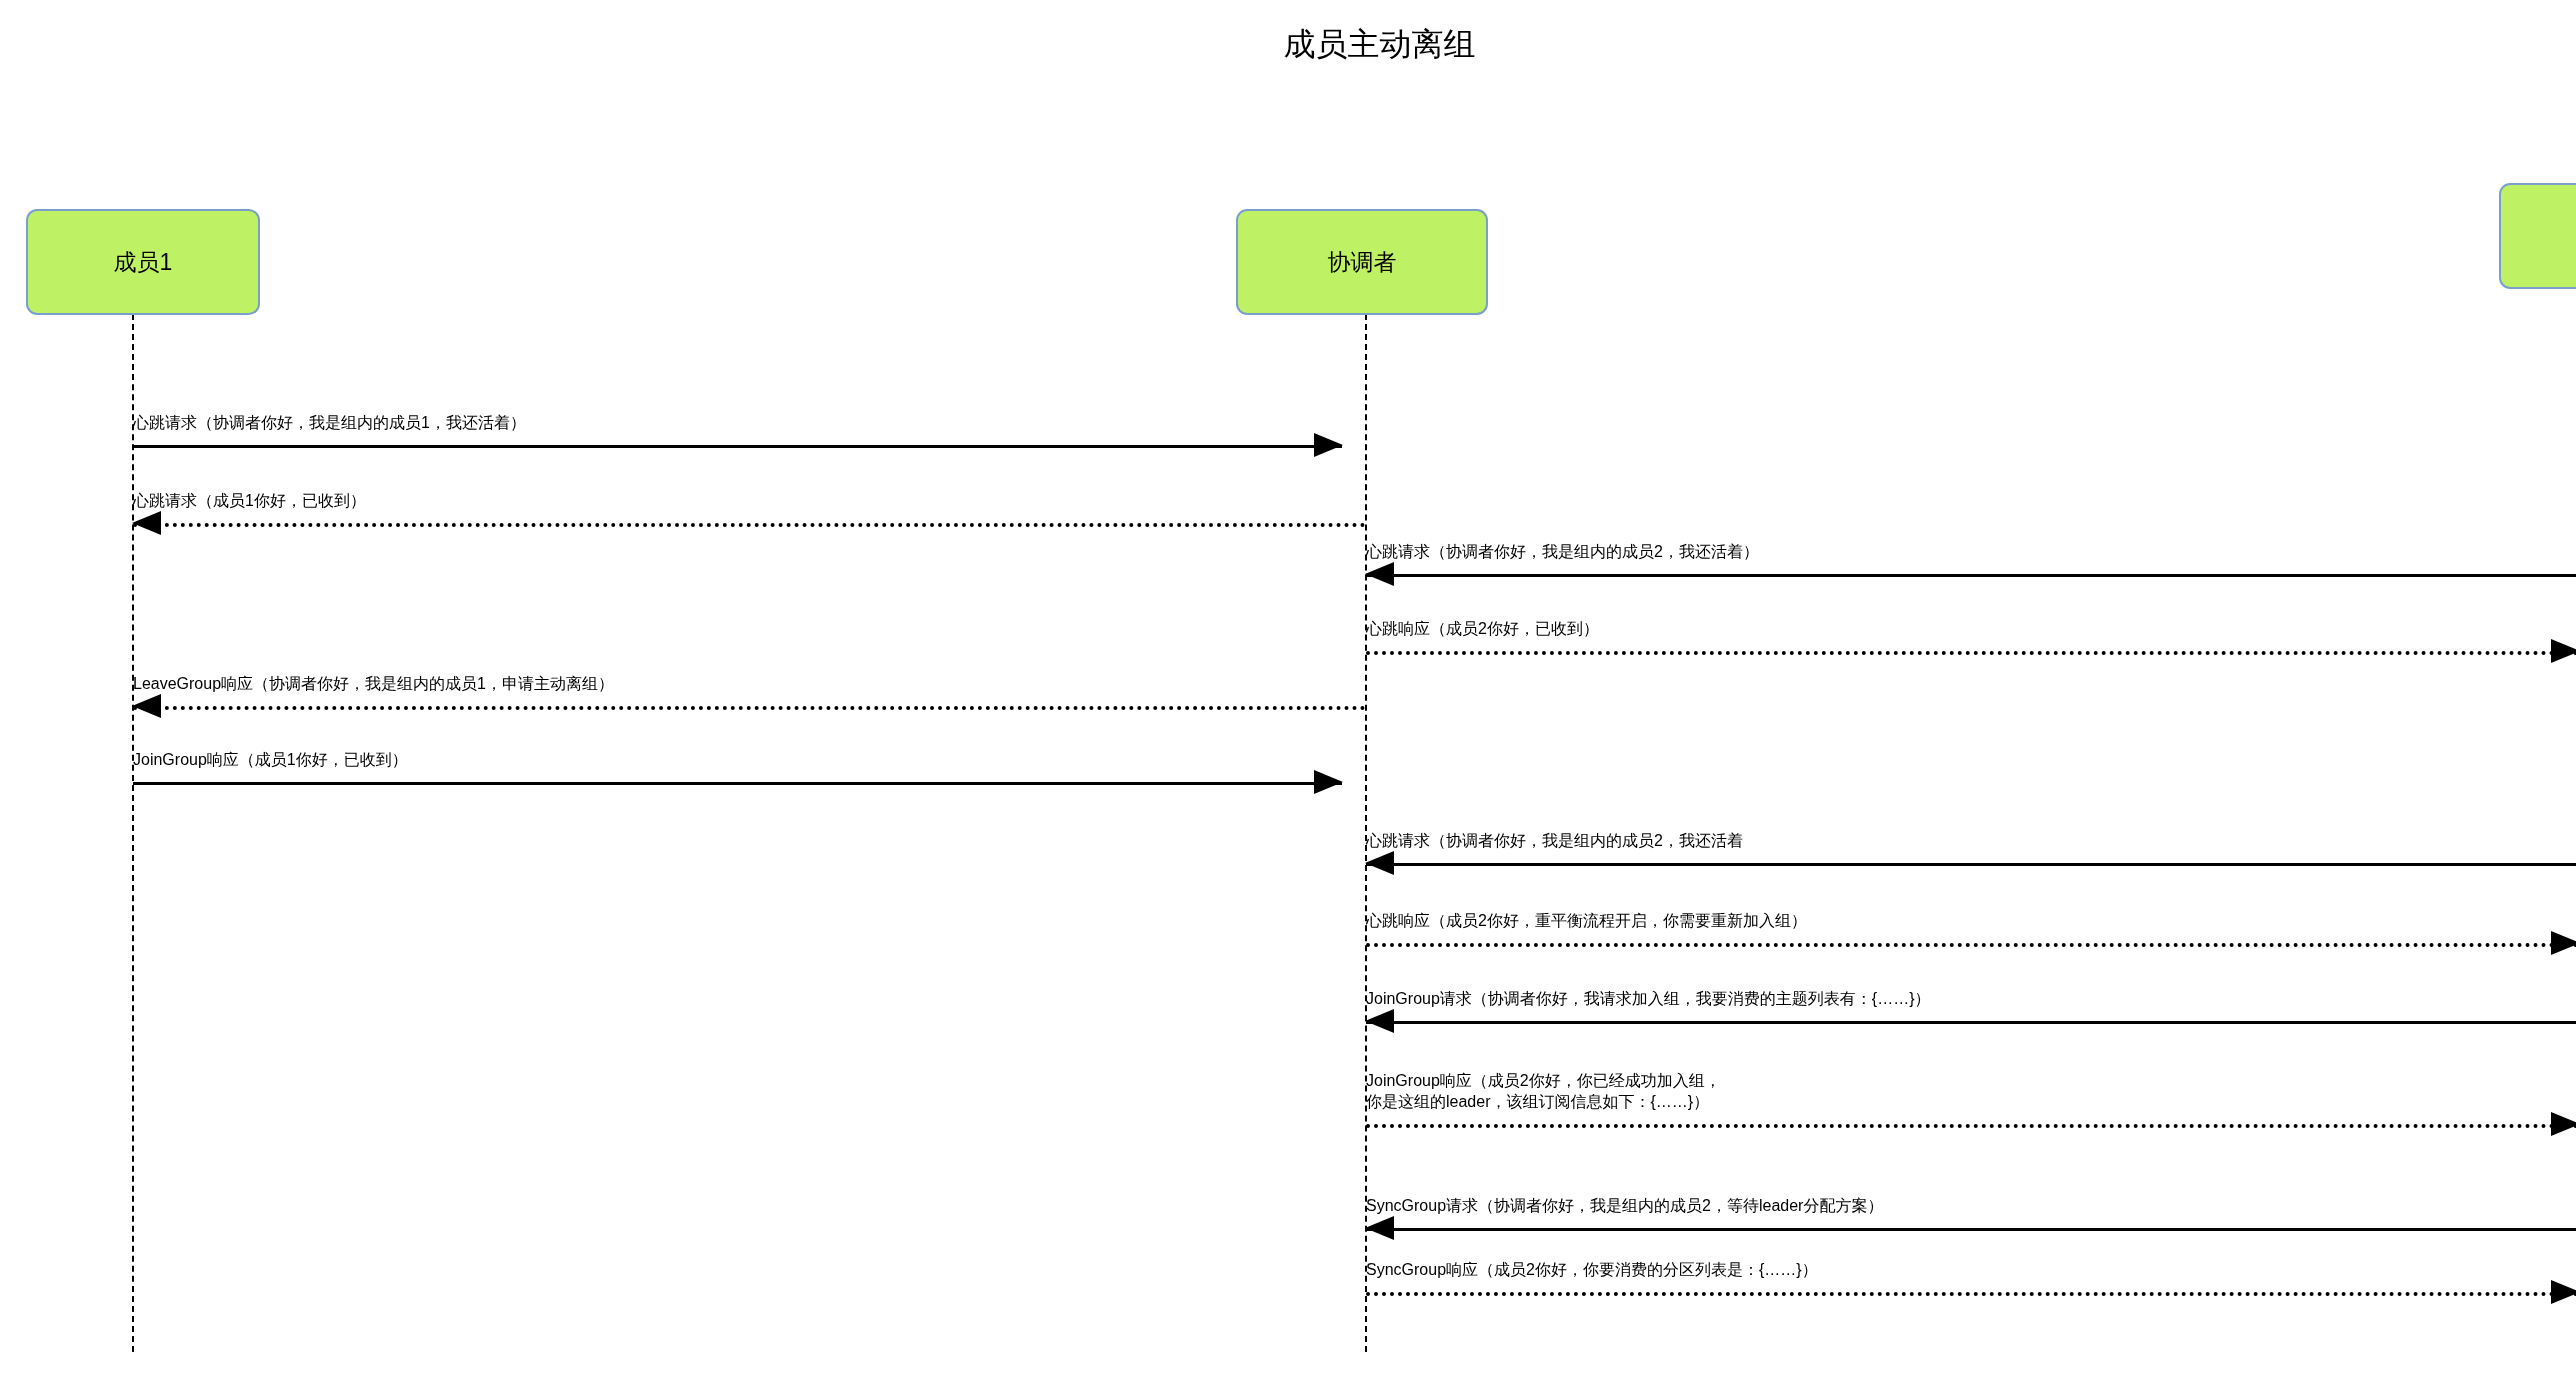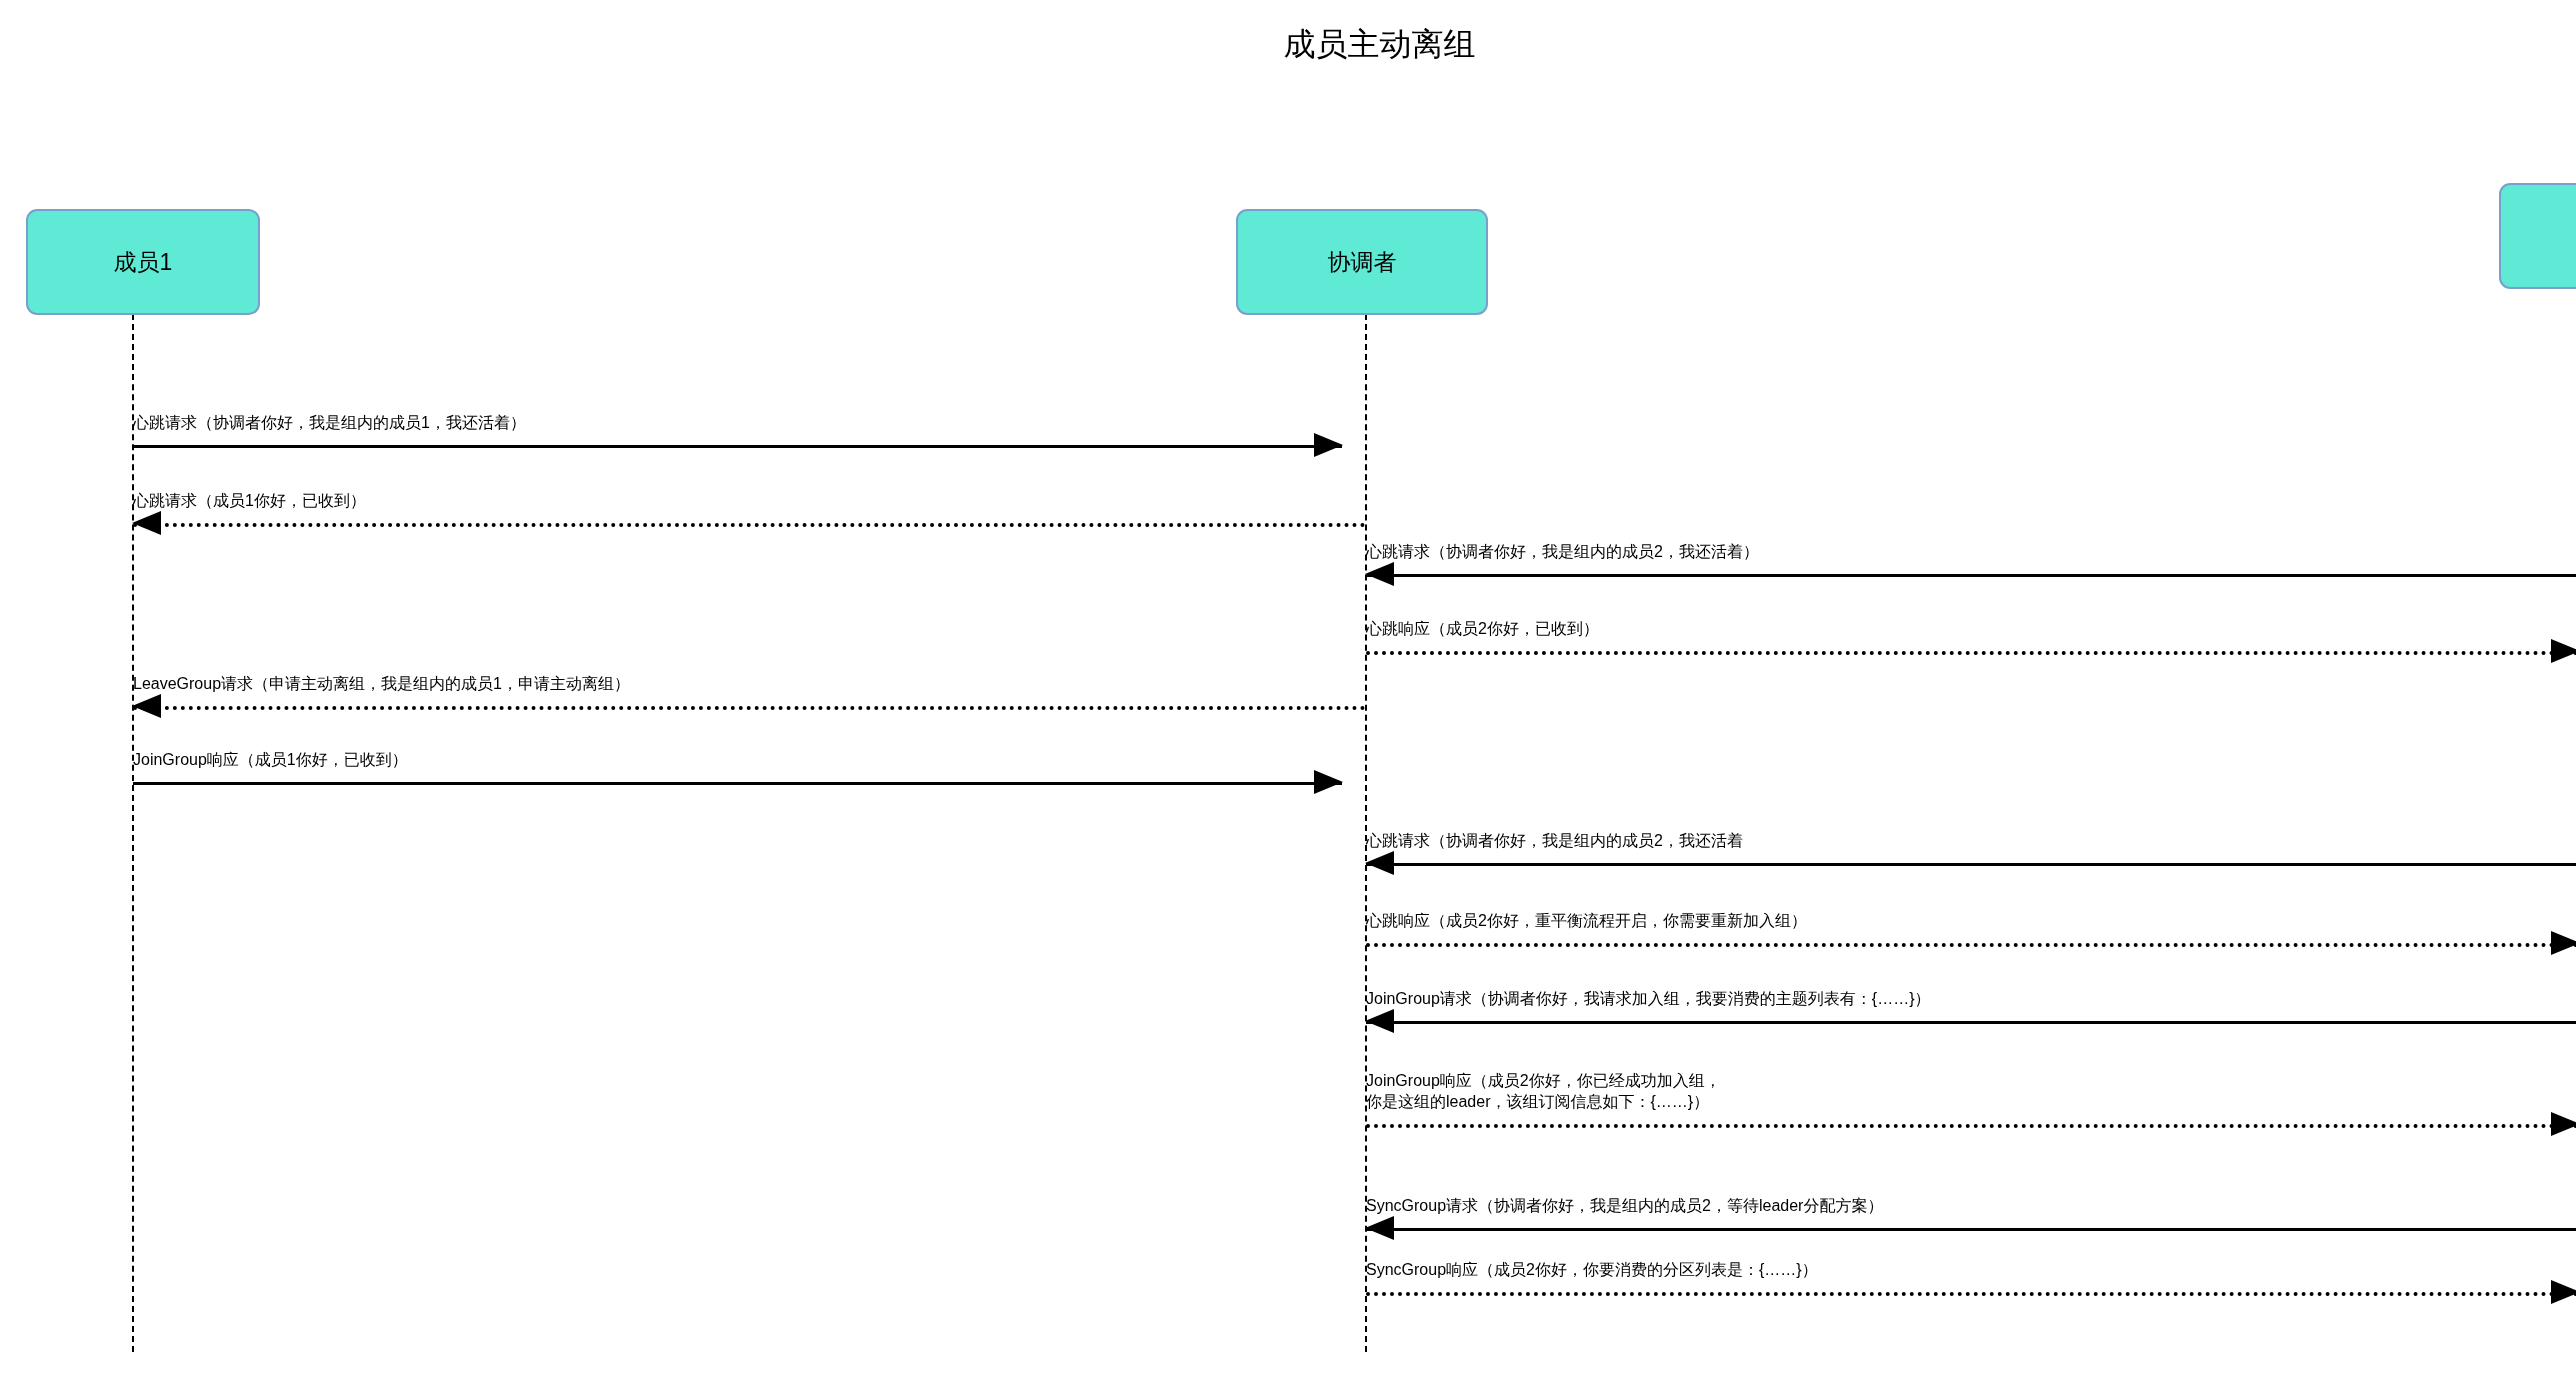--- a/index.html
+++ b/index.html
@@ -29,21 +29,21 @@
     font-size: 32px;
     line-height: 1.2;
     color: #000000;
     white-space: nowrap;
   }
 
   
   .participant {
     position: absolute;
     box-sizing: border-box;
-    background: #5eead4;
+    background: #bef264;
     border: 2.6px solid #7b9fcc;
     border-radius: 11.3px;
     display: flex;
     align-items: center;
     justify-content: center;
     font-size: 23px;
     color: #000000;
     white-space: nowrap;
   }
 
@@ -139,21 +139,21 @@
         <div class="msg-label" style="bottom: 11.3px;">心跳请求（协调者你好，我是组内的成员2，我还活着）</div>
       </div>
       <div class="message" style="left: 1366px; top: 651px; width: 1213px;">
         <div class="msg-line dashed"></div>
         <div class="arrowhead right"></div>
         <div class="msg-label" style="bottom: 11.3px;">心跳响应（成员2你好，已收到）</div>
       </div>
       <div class="message" style="left: 133px; top: 706px; width: 1233px;">
         <div class="msg-line dashed"></div>
         <div class="arrowhead left"></div>
-        <div class="msg-label" style="bottom: 11.3px;">LeaveGroup请求（申请主动离组，我是组内的成员1，申请主动离组）</div>
+        <div class="msg-label" style="bottom: 11.3px;">LeaveGroup响应（协调者你好，我是组内的成员1，申请主动离组）</div>
       </div>
       <div class="message" style="left: 133px; top: 782px; width: 1209px;">
         <div class="msg-line"></div>
         <div class="arrowhead right"></div>
         <div class="msg-label" style="bottom: 11.3px;">JoinGroup响应（成员1你好，已收到）</div>
       </div>
       <div class="message" style="left: 1366px; top: 863px; width: 1237px;">
         <div class="msg-line"></div>
         <div class="arrowhead left"></div>
         <div class="msg-label" style="bottom: 11.3px;">心跳请求（协调者你好，我是组内的成员2，我还活着</div>

